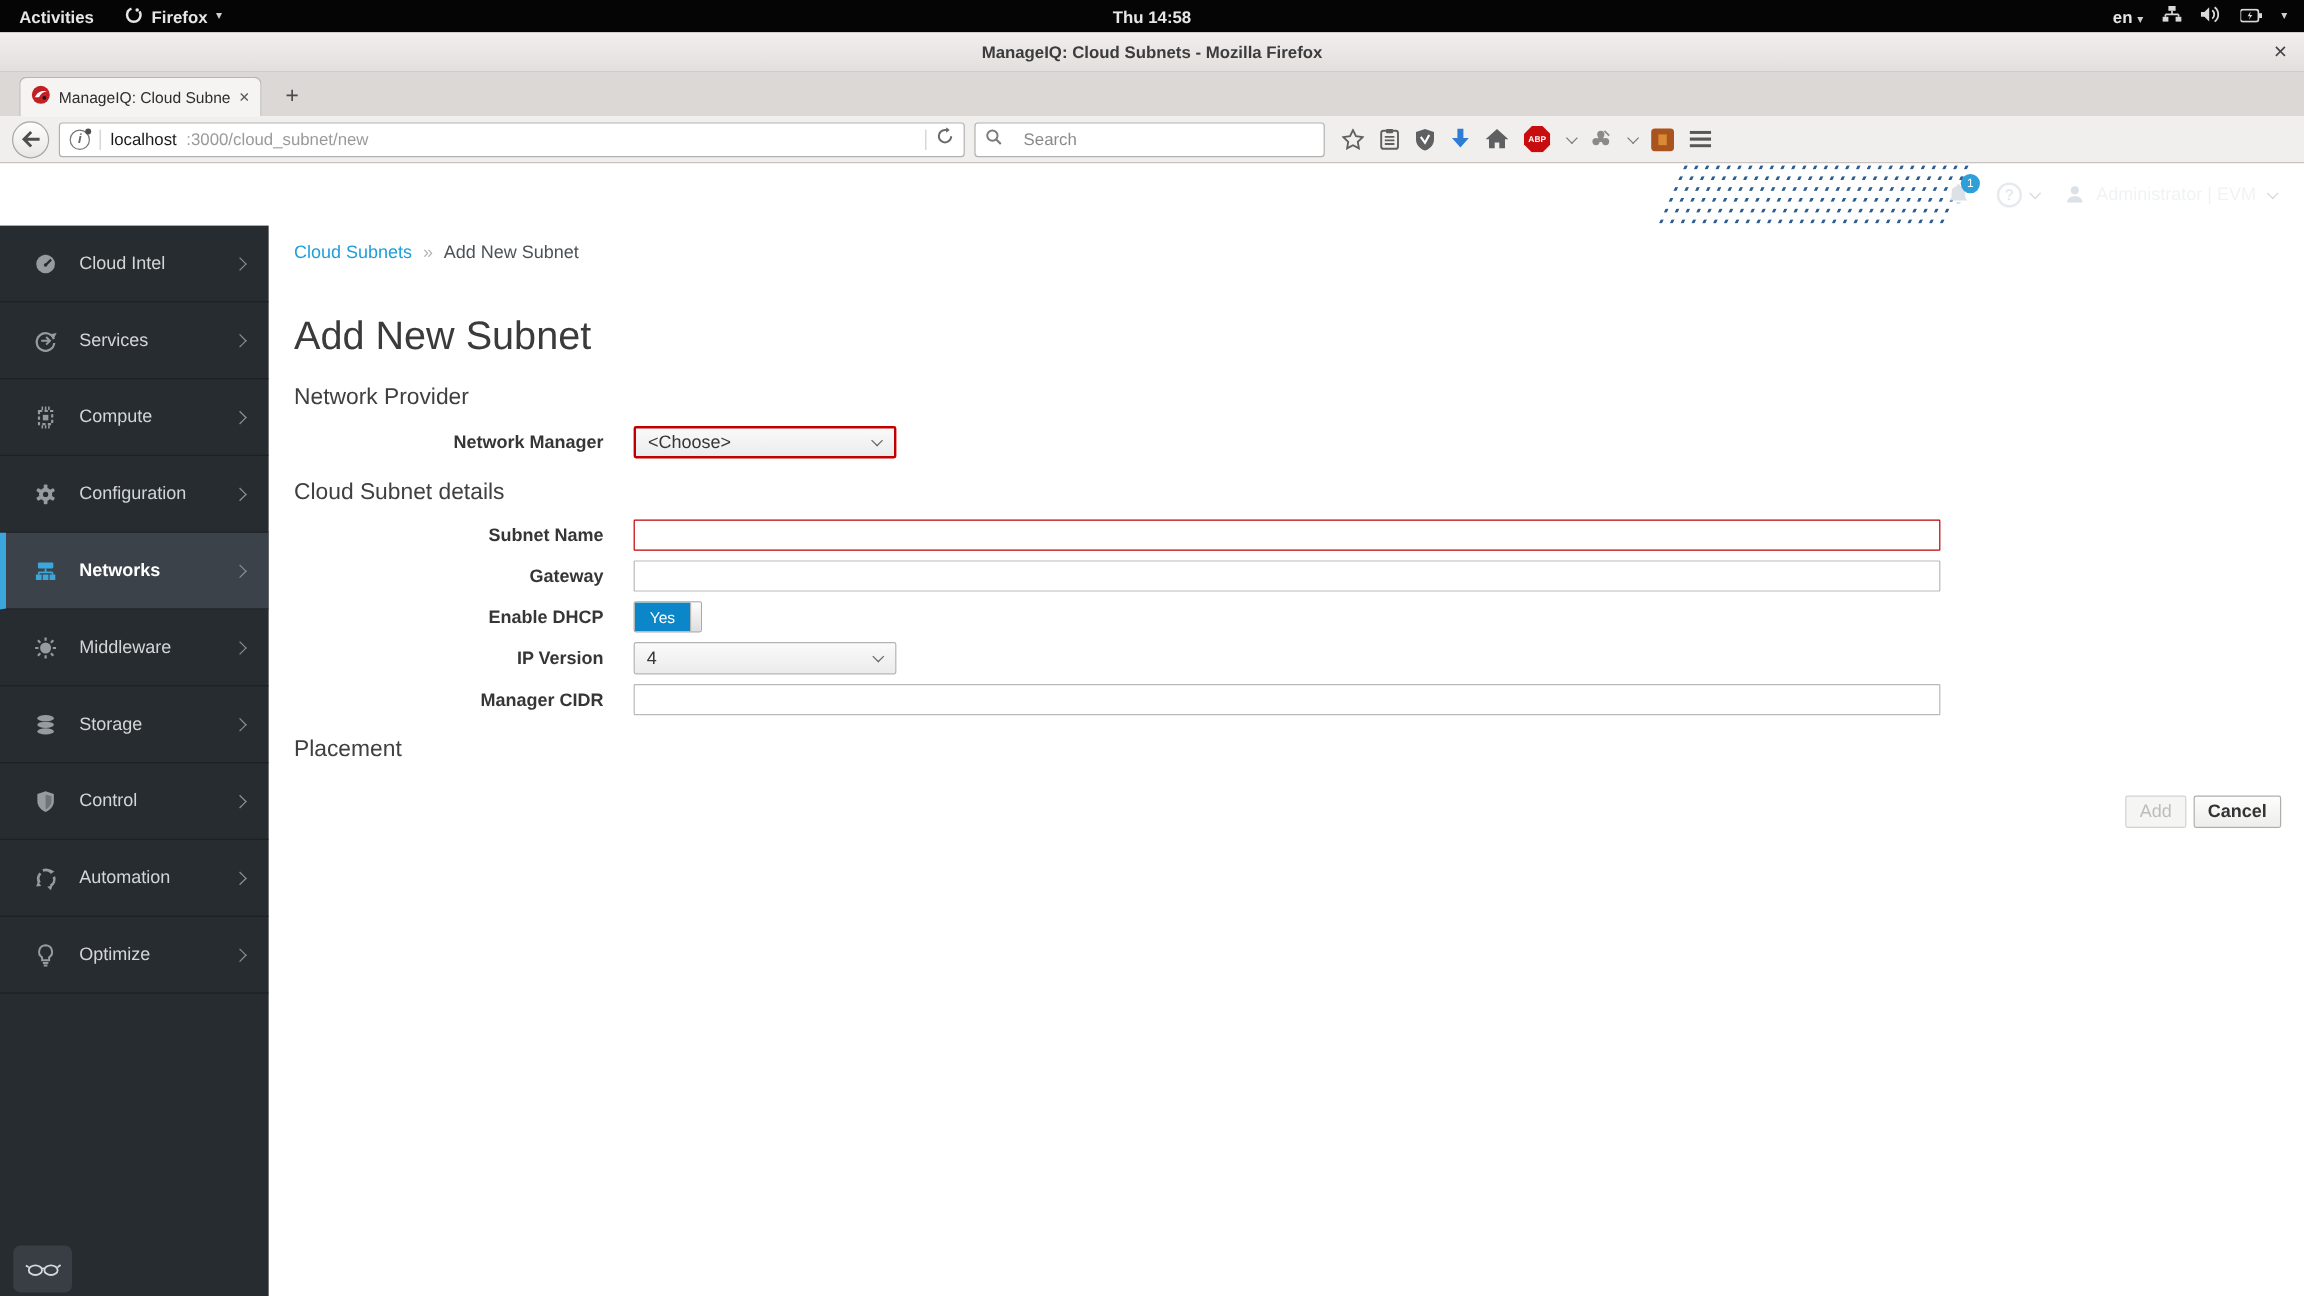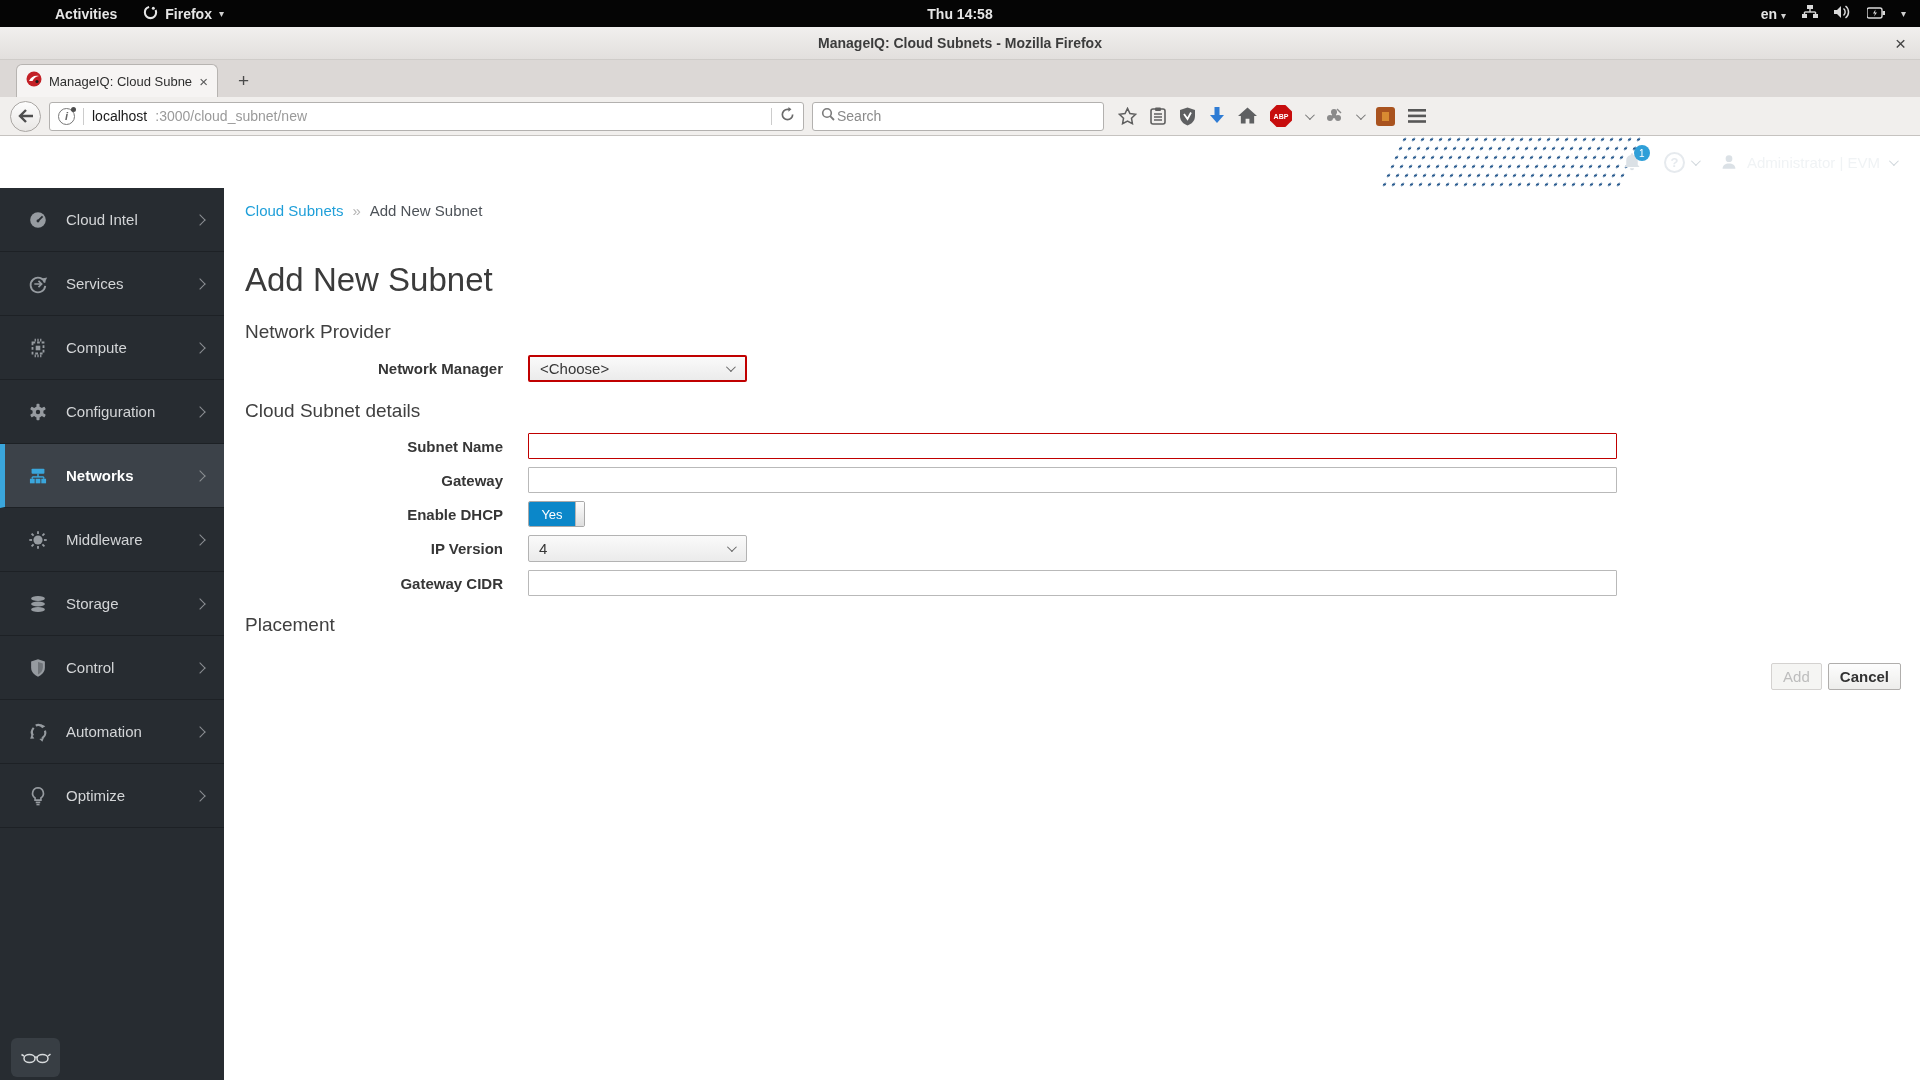--- a/index.html
+++ b/index.html
@@ -2,21 +2,21 @@
 <html><head>
 <meta charset="utf-8">
 <style>
   * { margin:0; padding:0; box-sizing:border-box; }
   html,body { width:1920px; height:1080px; overflow:hidden;
     font-family:"Liberation Sans","DejaVu Sans",sans-serif; background:#fff; }
 
   
   .gnome-bar { height:27px; background:#050505; color:#e6e6e6; display:flex;
     align-items:center; font-size:14px; position:relative; }
-  .gnome-left { display:flex; align-items:center; gap:26px; padding-left:16px;margin-left:39px; }
+  .gnome-left { display:flex; align-items:center; gap:26px; padding-left:16px; }
   .gnome-activities { font-weight:700; }
   .gnome-appmenu { display:flex; align-items:center; gap:7px; font-weight:700; }
   .gnome-clock { position:absolute; left:0; right:0; text-align:center; font-weight:700; }
   .gnome-right { margin-left:auto; display:flex; align-items:center; gap:16px;
     padding-right:14px; z-index:2; font-weight:700; }
   .caret { font-size:10px; color:#cfcfcf; }
 
   
   .ff-titlebar { height:33px; background:linear-gradient(#f1efee,#e2dfdd);
     border-bottom:1px solid #cfccc9; display:flex; align-items:center; position:relative; }
@@ -44,21 +44,21 @@
   .ff-info { width:17px; height:17px; border:1.5px solid #777; border-radius:50%;
     color:#666; font-size:11px; font-style:italic; font-weight:700; display:flex;
     align-items:center; justify-content:center; position:relative; flex:none; }
   .ff-info::after { content:""; position:absolute; top:-2px; right:-2px; width:5px;
     height:5px; border-radius:50%; background:#4d4d4d; }
   .url-sep { width:1px; height:17px; background:#ccc; }
   .url-host { font-size:14px; color:#1a1a1a; }
   .url-path { font-size:14px; color:#9a9a9a; }
   .ff-url-spacer { flex:1; }
   .ff-searchbox { height:29px; flex:0 0 292px; background:#fff; border:1px solid #b3b1af;
-    border-radius:3px; display:flex; align-items:center; padding:0 8px; gap:2px; }
+    border-radius:3px; display:flex; align-items:center; padding:0 8px; gap:18px; }
   .ff-searchbox input { border:none; outline:none; flex:1; font-size:14px;
     font-family:inherit; color:#333; background:transparent; }
   .ff-searchbox input::placeholder { color:#8a8a8a; }
   .ff-icons { display:flex; align-items:center; gap:13px; padding:0 6px; }
   .ff-icons .ico { display:flex; align-items:center; }
   .abp-badge { width:22px; height:22px; background:#c70d0d; color:#fff;
     clip-path:polygon(30% 0,70% 0,100% 30%,100% 70%,70% 100%,30% 100%,0 70%,0 30%);
     font-size:7px; font-weight:700; display:flex; align-items:center; justify-content:center; }
   .ext-orange { width:19px; height:19px; border-radius:3px; background:#a9531f;
     display:flex; align-items:center; justify-content:center; }
@@ -543,21 +543,21 @@
 
     <div class="form-row">
       <label class="form-label">IP Version</label>
       <div class="sel">
         <span>4</span>
         <span class="schev"></span>
       </div>
     </div>
 
     <div class="form-row">
-      <label class="form-label">Gateway CIDR</label>
+      <label class="form-label">Manager CIDR</label>
       <input class="txt-input" style="">
     </div>
 
     <div class="section-h" style="margin-top:18px">Placement</div>
 
     <div class="btn-row">
       <button class="btn disabled" disabled="">Add</button>
       <button class="btn normal">Cancel</button>
     </div>
   </main>

